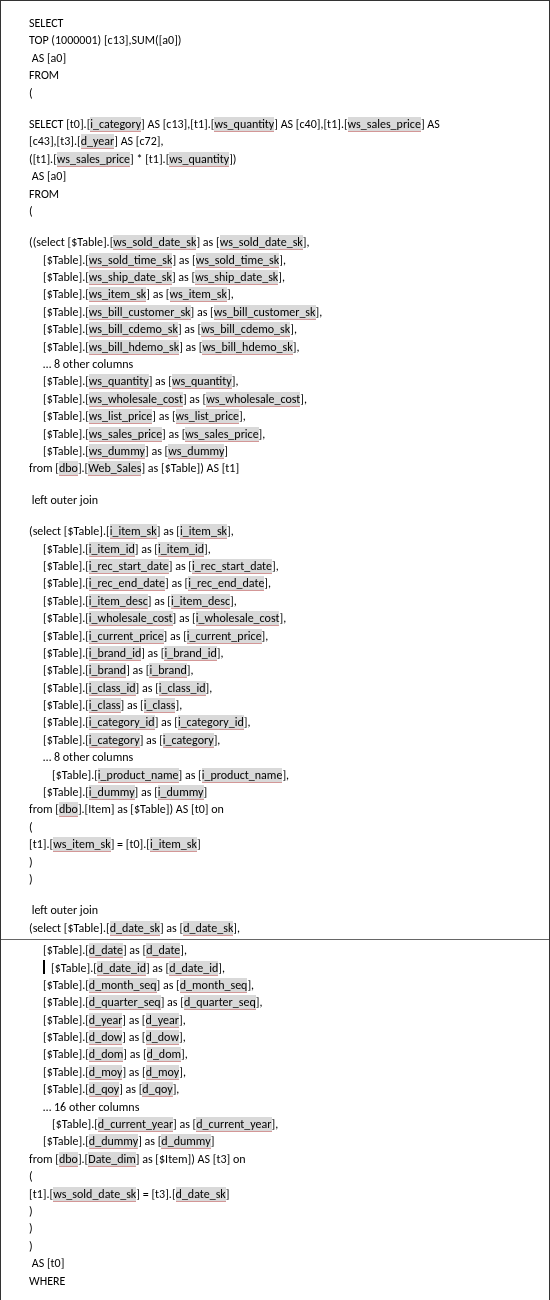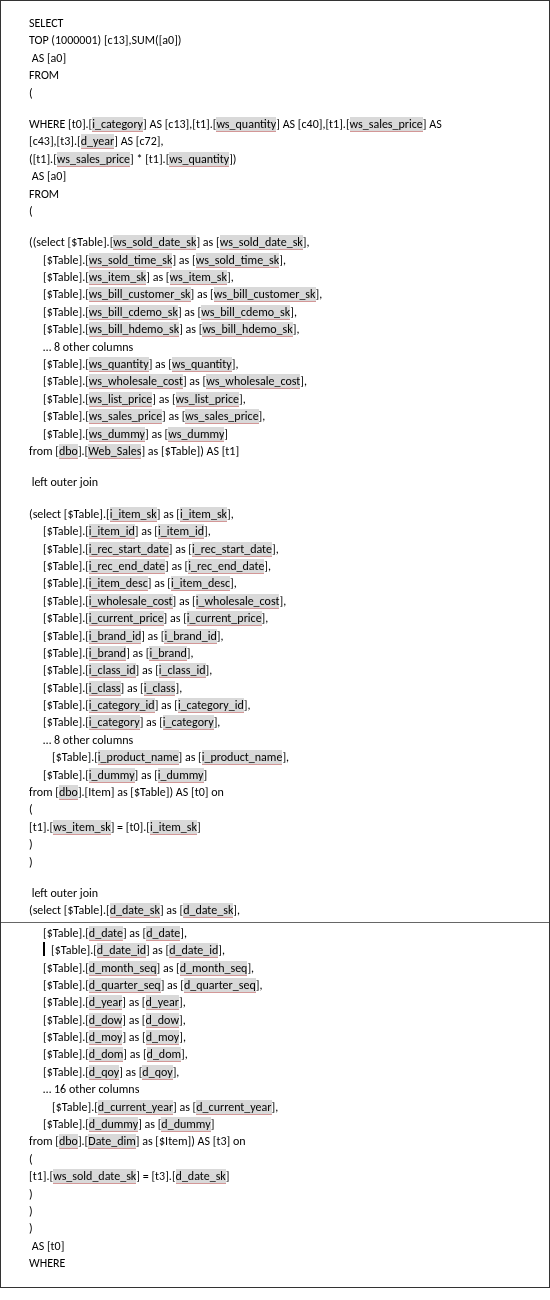--- a/index.html
+++ b/index.html
@@ -50,31 +50,32 @@
 
     <div id="b1">
         <div class="ln">SELECT</div>
         <div class="ln">TOP (1000001) [c13],SUM([a0])</div>
         <div class="ln"> AS [a0]</div>
         <div class="ln">FROM</div>
         <div class="ln">(</div>
       </div>
     <div class="gap"></div>
 
-    <div class="ln"><span>WHERE [t0].[</span><span class="hl">i_category</span><span>] AS [c13],[t1].[</span><span class="hl">ws_quantity</span><span>] AS [c40],[t1].[</span><span class="hl">ws_sales_price</span><span>] AS</span></div>
+    <div class="ln"><span>SELECT [t0].[</span><span class="hl">i_category</span><span>] AS [c13],[t1].[</span><span class="hl">ws_quantity</span><span>] AS [c40],[t1].[</span><span class="hl">ws_sales_price</span><span>] AS</span></div>
     <div class="ln"><span>[c43],[t3].[</span><span class="hl">d_year</span><span>] AS [c72],</span></div>
     <div class="ln"><span>([t1].[</span><span class="hl">ws_sales_price</span><span>] * [t1].[</span><span class="hl">ws_quantity</span><span>])</span></div>
     <div class="ln"><span> AS [a0]</span></div>
     <div class="ln"><span>FROM</span></div>
     <div class="ln"><span>(</span></div>
     <div class="gap"></div>
 
     <div class="ln"><span>((select [$Table].[</span><span class="hl">ws_sold_date_sk</span><span>] as [</span><span class="hl">ws_sold_date_sk</span><span>],</span></div>
     <div id="ws1">
         <div class="ln ind1">[$Table].[<span class="hl">ws_sold_time_sk</span>] as [<span class="hl">ws_sold_time_sk</span>],</div>
+        <div class="ln ind1">[$Table].[<span class="hl">ws_ship_date_sk</span>] as [<span class="hl">ws_ship_date_sk</span>],</div>
         <div class="ln ind1">[$Table].[<span class="hl">ws_item_sk</span>] as [<span class="hl">ws_item_sk</span>],</div>
         <div class="ln ind1">[$Table].[<span class="hl">ws_bill_customer_sk</span>] as [<span class="hl">ws_bill_customer_sk</span>],</div>
         <div class="ln ind1">[$Table].[<span class="hl">ws_bill_cdemo_sk</span>] as [<span class="hl">ws_bill_cdemo_sk</span>],</div>
         <div class="ln ind1">[$Table].[<span class="hl">ws_bill_hdemo_sk</span>] as [<span class="hl">ws_bill_hdemo_sk</span>],</div>
       </div>
     <div class="ln ind1">… 8 other columns</div>
     <div id="ws2">
         <div class="ln ind1">[$Table].[<span class="hl">ws_quantity</span>] as [<span class="hl">ws_quantity</span>],</div>
         <div class="ln ind1">[$Table].[<span class="hl">ws_wholesale_cost</span>] as [<span class="hl">ws_wholesale_cost</span>],</div>
         <div class="ln ind1">[$Table].[<span class="hl">ws_list_price</span>] as [<span class="hl">ws_list_price</span>],</div>
@@ -121,22 +122,22 @@
   <div class="divider"></div>
 
   <div class="code">
     <div id="dt1">
         <div class="ln ind1">[$Table].[<span class="hl">d_date</span>] as [<span class="hl">d_date</span>],</div>
         <div class="ln ind1"><span class="bar"></span>[$Table].[<span class="hl">d_date_id</span>] as [<span class="hl">d_date_id</span>],</div>
         <div class="ln ind1">[$Table].[<span class="hl">d_month_seq</span>] as [<span class="hl">d_month_seq</span>],</div>
         <div class="ln ind1">[$Table].[<span class="hl">d_quarter_seq</span>] as [<span class="hl">d_quarter_seq</span>],</div>
         <div class="ln ind1">[$Table].[<span class="hl">d_year</span>] as [<span class="hl">d_year</span>],</div>
         <div class="ln ind1">[$Table].[<span class="hl">d_dow</span>] as [<span class="hl">d_dow</span>],</div>
+        <div class="ln ind1">[$Table].[<span class="hl">d_dom</span>] as [<span class="hl">d_dom</span>],</div>
         <div class="ln ind1">[$Table].[<span class="hl">d_moy</span>] as [<span class="hl">d_moy</span>],</div>
-        <div class="ln ind1">[$Table].[<span class="hl">d_dom</span>] as [<span class="hl">d_dom</span>],</div>
         <div class="ln ind1">[$Table].[<span class="hl">d_qoy</span>] as [<span class="hl">d_qoy</span>],</div>
       </div>
     <div class="ln ind1">… 16 other columns</div>
     <div id="dt2">
         <div class="ln ind05">[$Table].[<span class="hl">d_current_year</span>] as [<span class="hl">d_current_year</span>],</div>
         <div class="ln ind1">[$Table].[<span class="hl">d_dummy</span>] as [<span class="hl">d_dummy</span>]</div>
       </div>
     <div class="ln"><span>from [</span><span class="hl">dbo</span><span>].[</span><span class="hl">Date_dim</span><span>] as [$Item]) AS [t3] on</span></div>
     <div class="ln">(</div>
     <div class="ln"><span>[t1].[</span><span class="hl">ws_sold_date_sk</span><span>] = [t3].[</span><span class="hl">d_date_sk</span><span>]</span></div>

